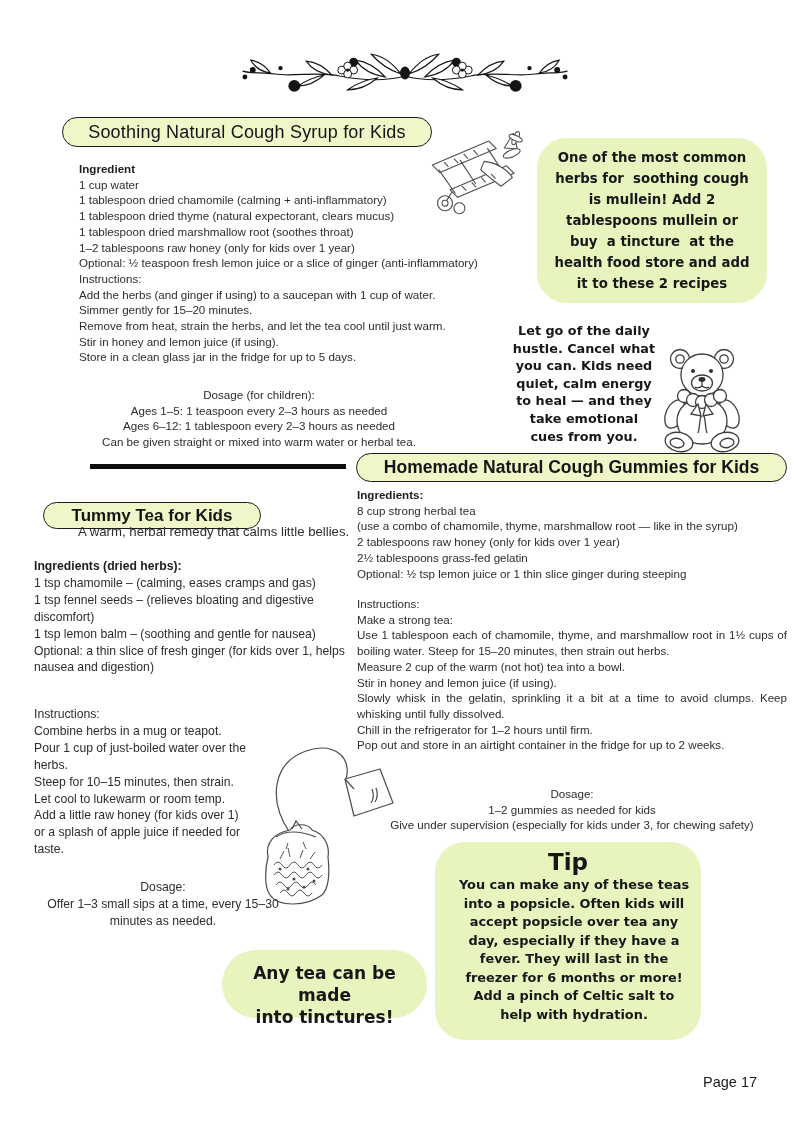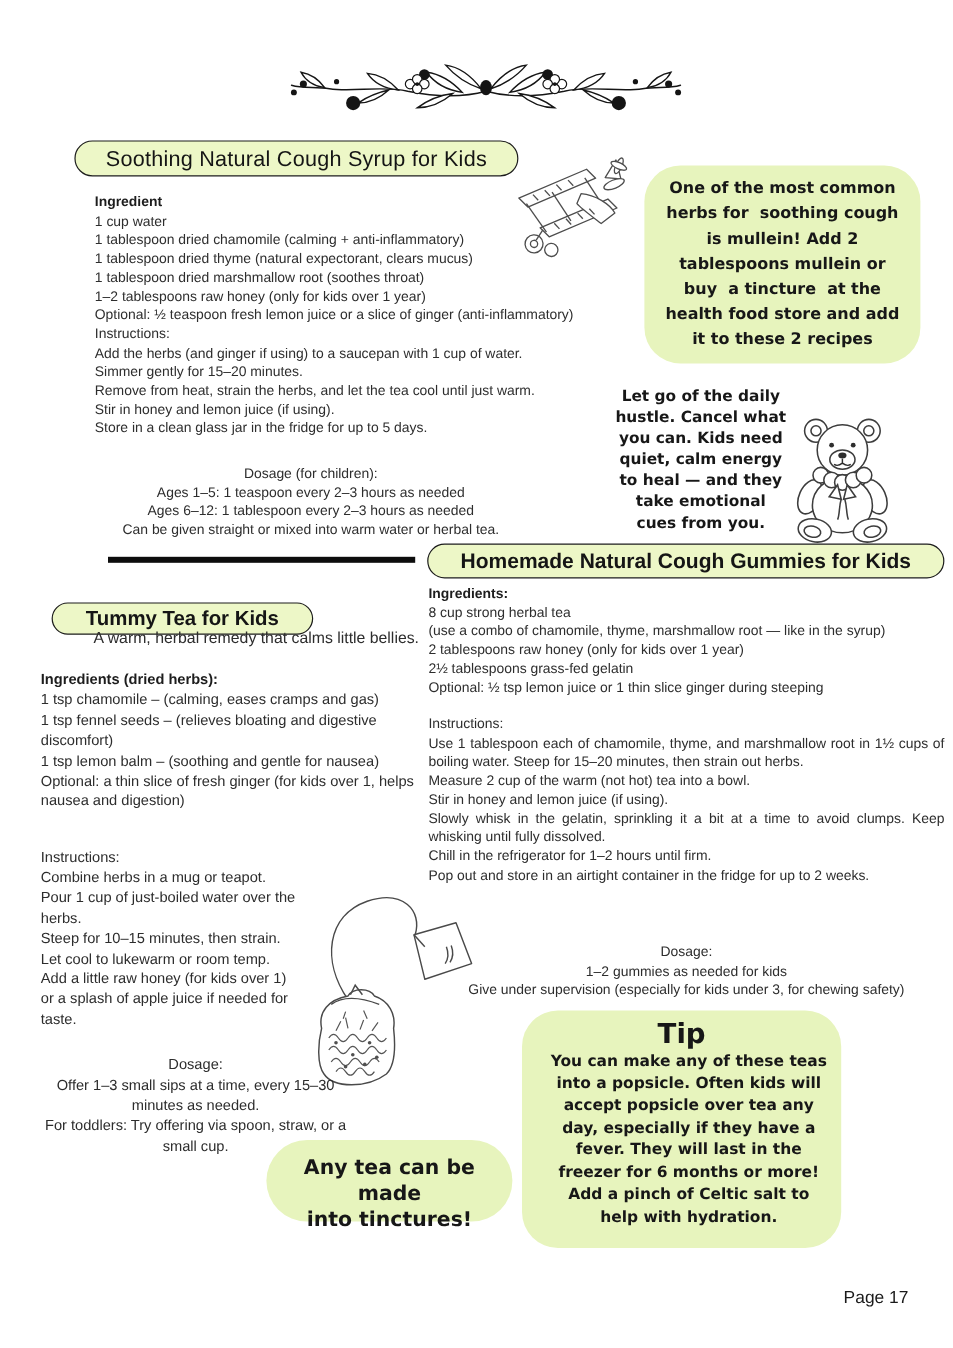--- a/index.html
+++ b/index.html
@@ -211,20 +211,21 @@
       <div> (use a combo of chamomile, thyme, marshmallow root — like in the syrup)</div>
       <div>2 tablespoons raw honey (only for kids over 1 year)</div>
       <div>2½ tablespoons grass-fed gelatin</div>
       <div>Optional: ½ tsp lemon juice or 1 thin slice ginger during steeping</div>
     </div>
 </div>
 
 <div class="abs body-text just" style="left:357px; top:596px; width:430px;">
   <div style="text-align:left;">Instructions:</div>
   <div>
+      <div>Make a strong tea:</div>
       <div> Use 1 tablespoon each of chamomile, thyme, and marshmallow root in 1½ cups of boiling water. Steep for 15–20 minutes, then strain out herbs.</div>
       <div>Measure 2 cup of the warm (not hot) tea into a bowl.</div>
       <div>Stir in honey and lemon juice (if using).</div>
       <div>Slowly whisk in the gelatin, sprinkling it a bit at a time to avoid clumps. Keep whisking until fully dissolved.</div>
       <div>Chill in the refrigerator for 1–2 hours until firm.</div>
       <div>Pop out and store in an airtight container in the fridge for up to 2 weeks.</div>
     </div>
 </div>
 
 <div class="abs body-text center" style="left:357px; top:786px; width:430px;">
@@ -287,21 +288,20 @@
     <circle cx="38" cy="152" r="1.5"></circle>
       <circle cx="54" cy="150" r="1.5"></circle>
       <circle cx="64" cy="144" r="1.5"></circle>
   </g>
 </svg>
 
 <div class="abs body-text-lg center" style="left:34px; top:879px; width:258px;">
   <div>Dosage:</div>
   <div>
       <div>Offer 1–3 small sips at a time, every 15–30 minutes as needed.</div>
-      <div>For toddlers: Try offering via spoon, straw, or a small cup.</div>
     </div>
 </div>
 
 <div class="abs callout display prewrap" style="left:222px; top:950px; width:205px; height:68px; padding:12px 4px; font-size:17px; line-height:22px; border-radius:36px;">Any tea can be made
 into tinctures!</div>
 
 <div class="abs callout" style="left:435px; top:842px; width:266px; height:198px; padding:6px 10px;">
   <div class="display" style="font-size:23px; line-height:28px;">Tip</div>
   <div class="display prewrap" style="font-size:12.9px; line-height:18.5px;margin-left:12px;">You can make any of these teas
 into a popsicle. Often kids will

